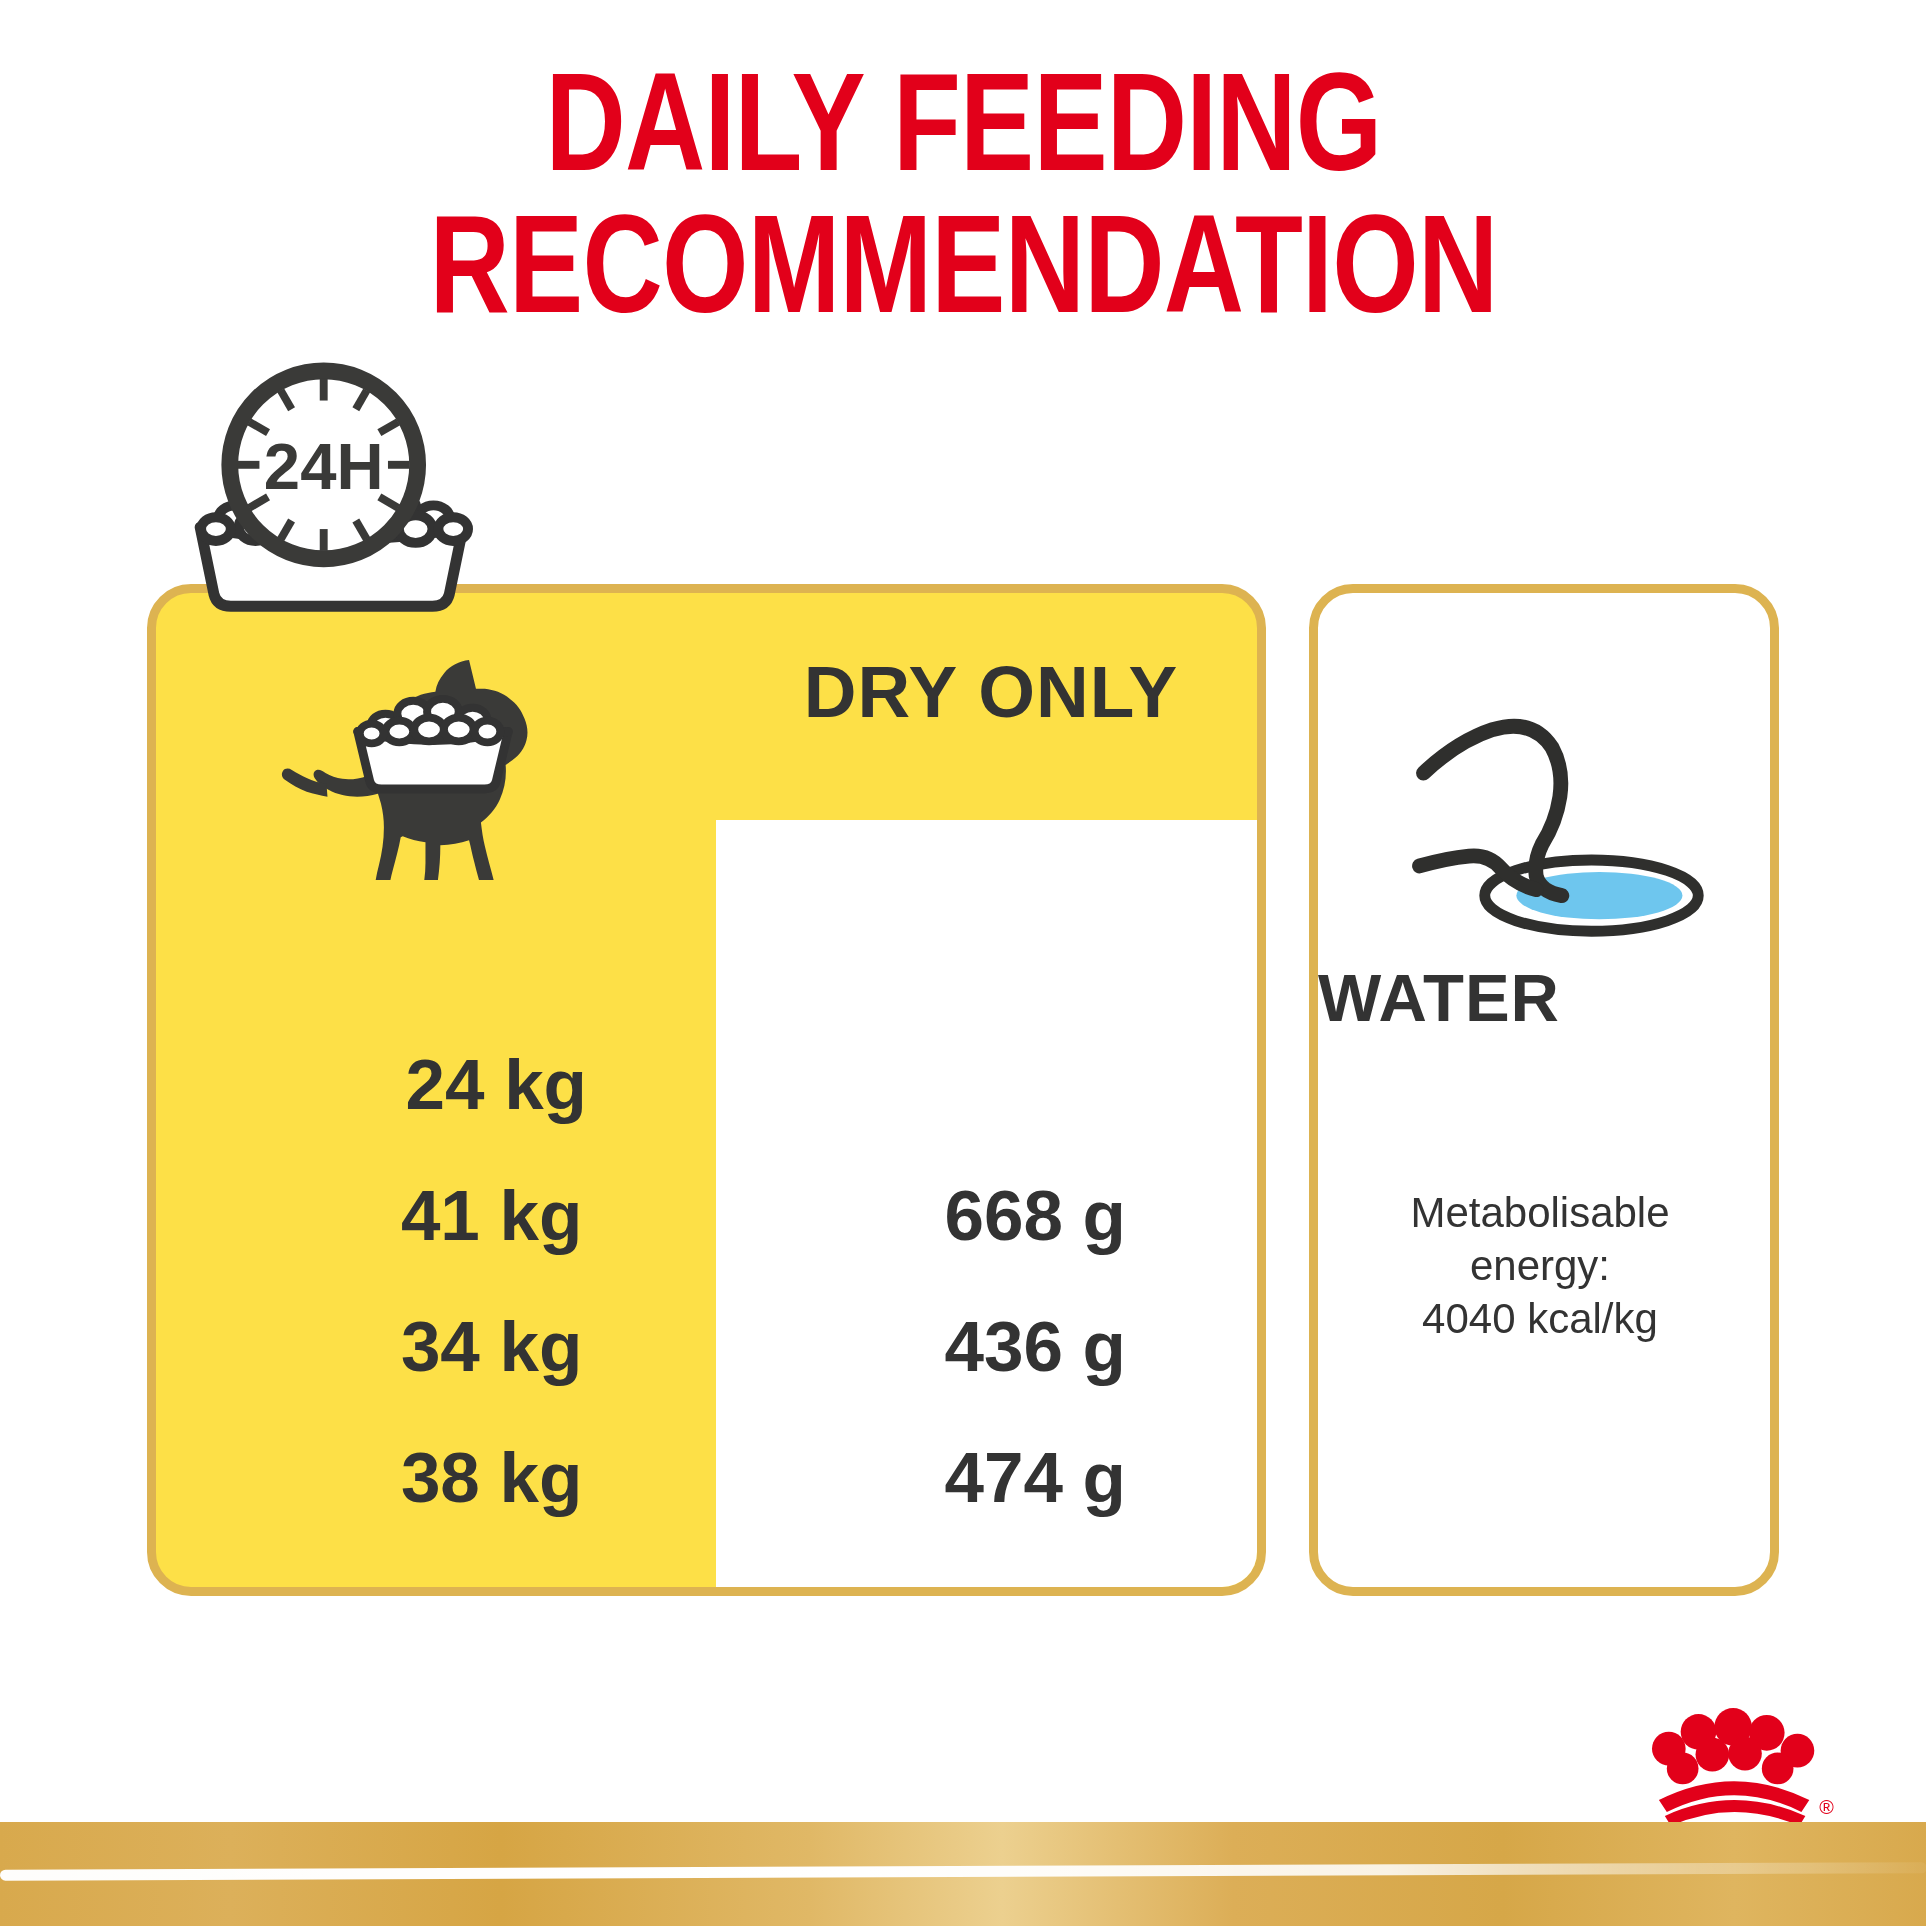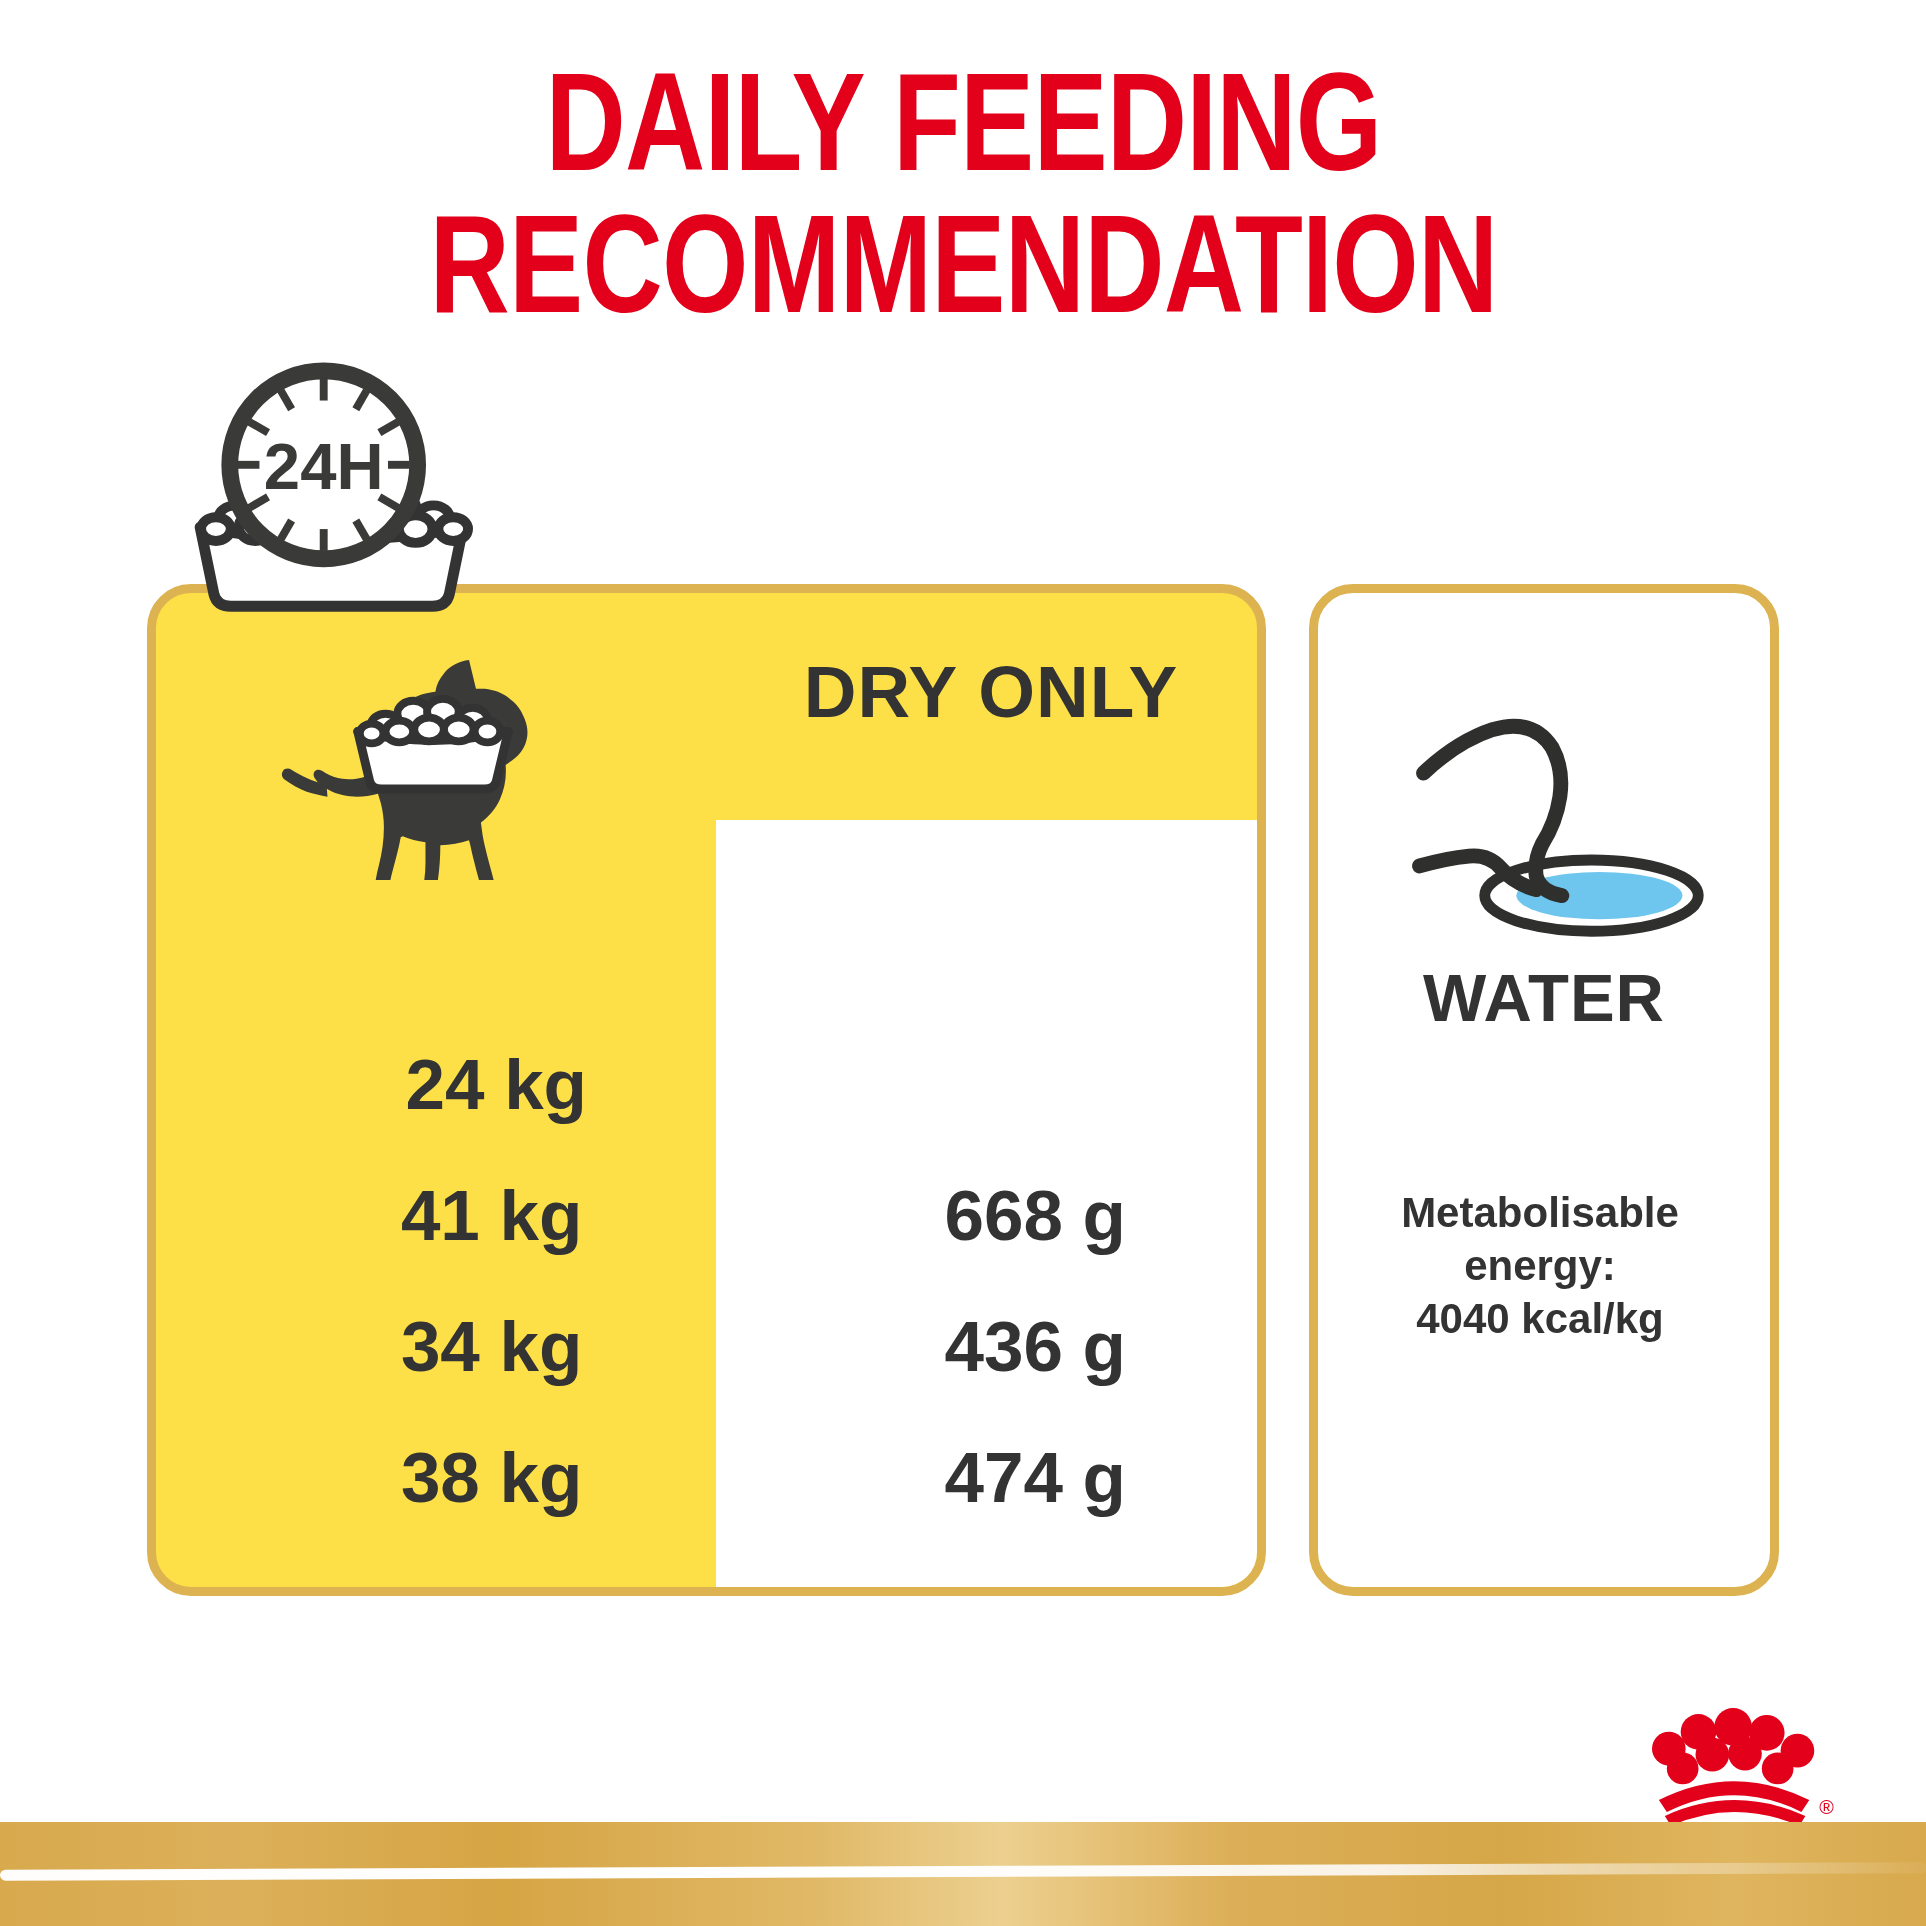--- a/index.html
+++ b/index.html
@@ -149,36 +149,36 @@
     left: 48px;
     top: 99px;
     width: 366px;
     height: 257px;
   }
   .water-label {
     position: absolute;
     left: 0;
     top: 366px;
     width: 452px;
-    text-align: center;
+    text-align: left;
     color: #333333;
     font-weight: 700;
     font-size: 67px;
     letter-spacing: 1px;
   }
   .energy-note {
     position: absolute;
     left: 0;
     top: 594px;
     width: 444px;
     text-align: center;
     color: #333333;
     font-size: 42px;
     line-height: 1.26;
-    font-weight: 700;
+    font-weight: 400;
   }
   .energy-note span { display: block; }
 
   
   .logo {
     position: absolute;
     left: 1651px;
     top: 1689px;
     width: 188px;
     height: 149px;

